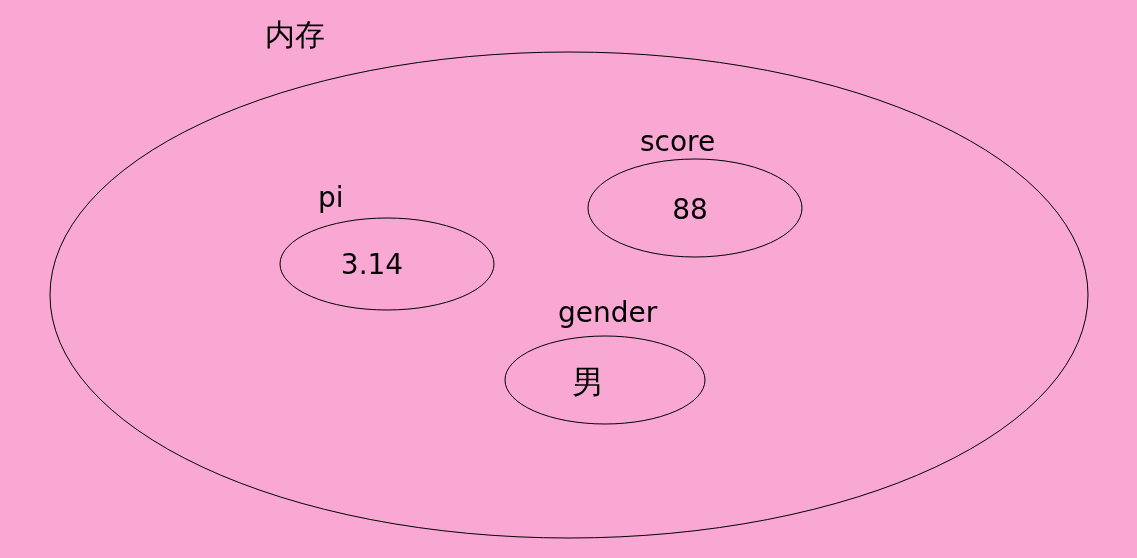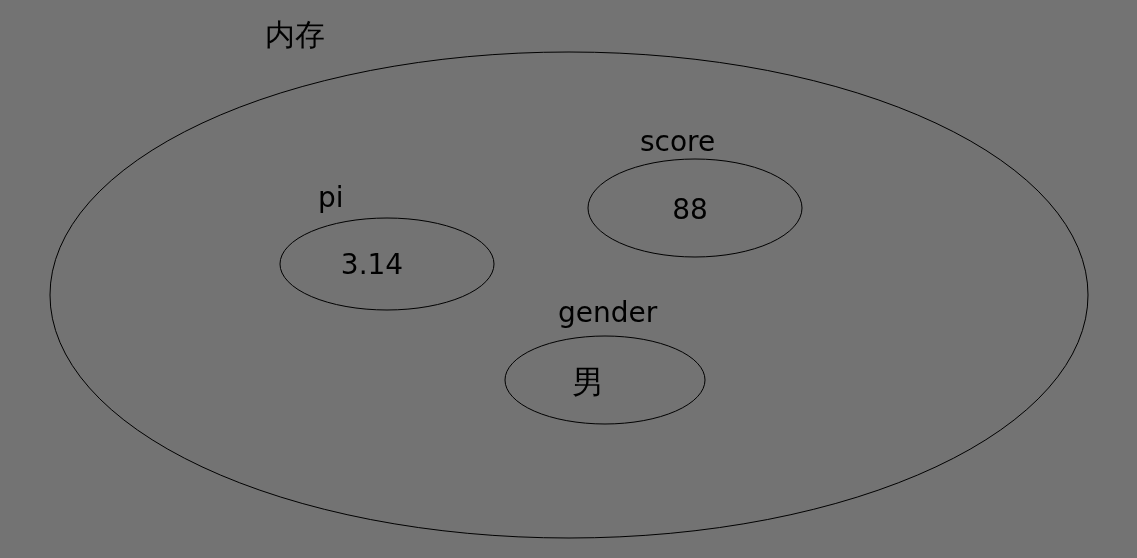--- a/index.html
+++ b/index.html
@@ -7,21 +7,21 @@
     padding: 0;
     background: #ffffff;
   }
   body {
     font-family: "DejaVu Sans", "Liberation Sans", sans-serif;
   }
   #canvas {
     position: relative;
     width: 1137px;
     height: 558px;
-    background: #737373;
+    background: #f9a8d4;
     overflow: hidden;
   }
   #diagram-svg {
     position: absolute;
     top: 0;
     left: 0;
     width: 1137px;
     height: 558px;
   }
   .ellipse-shape {

